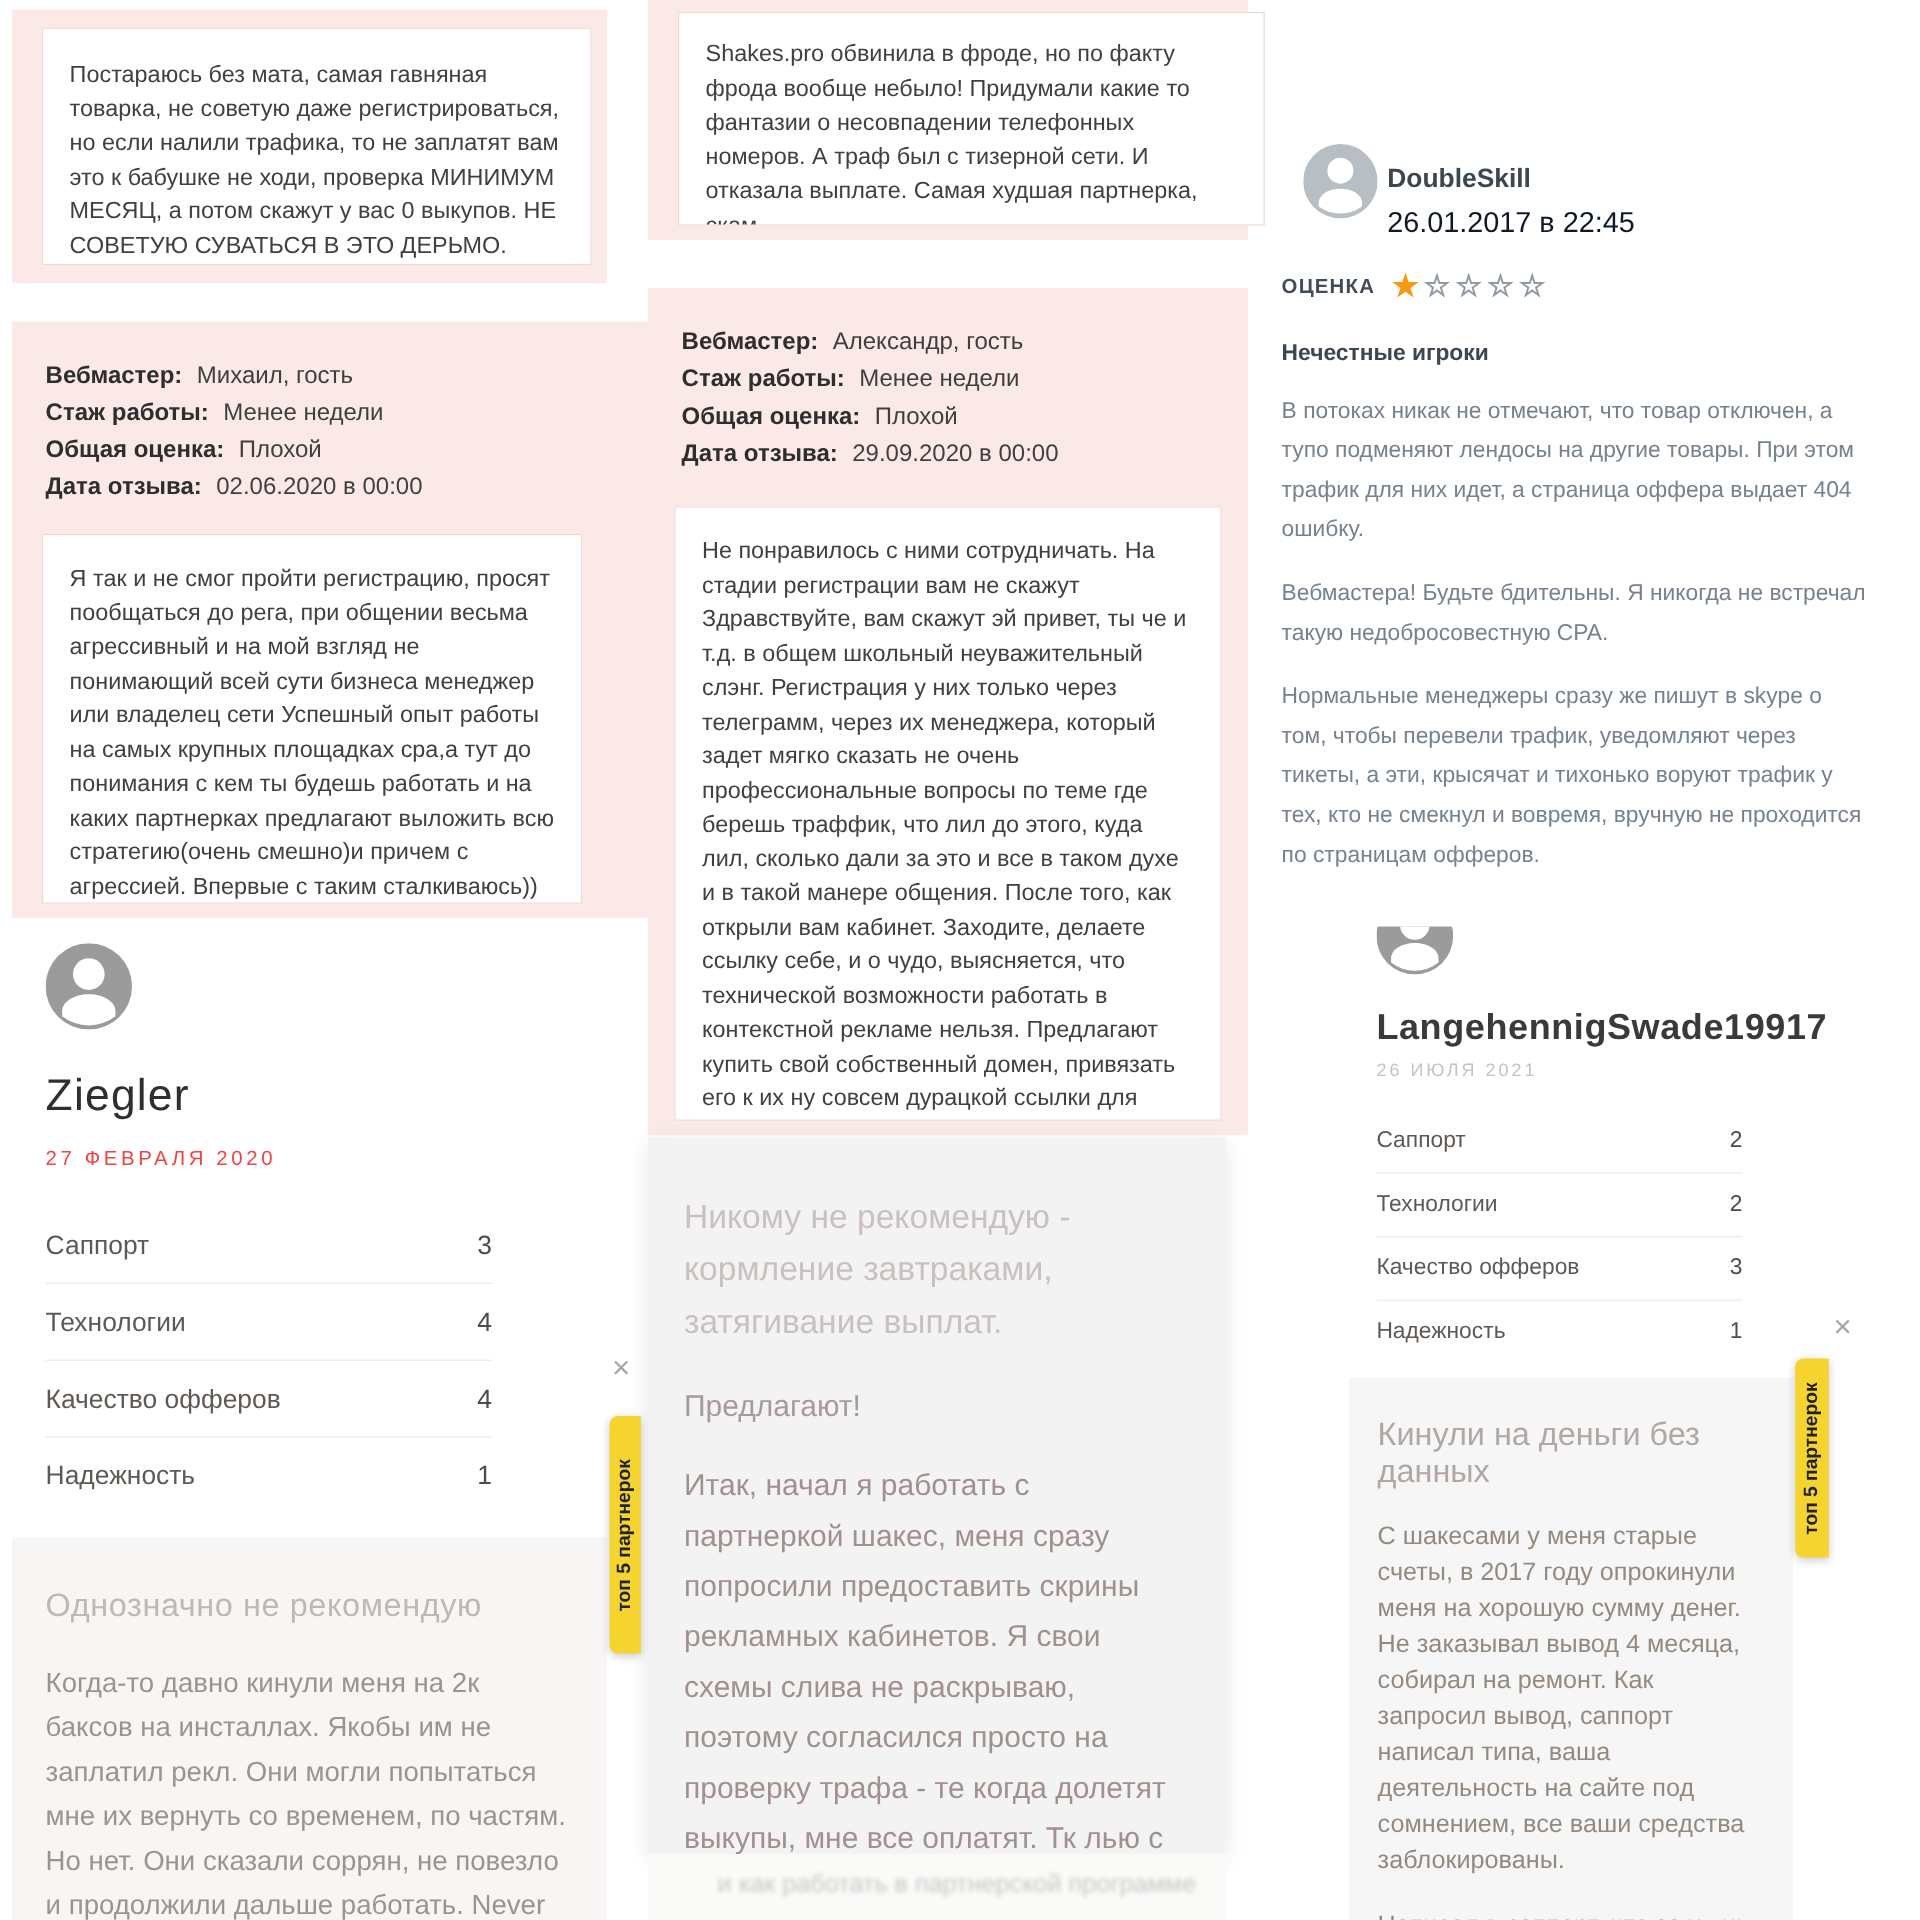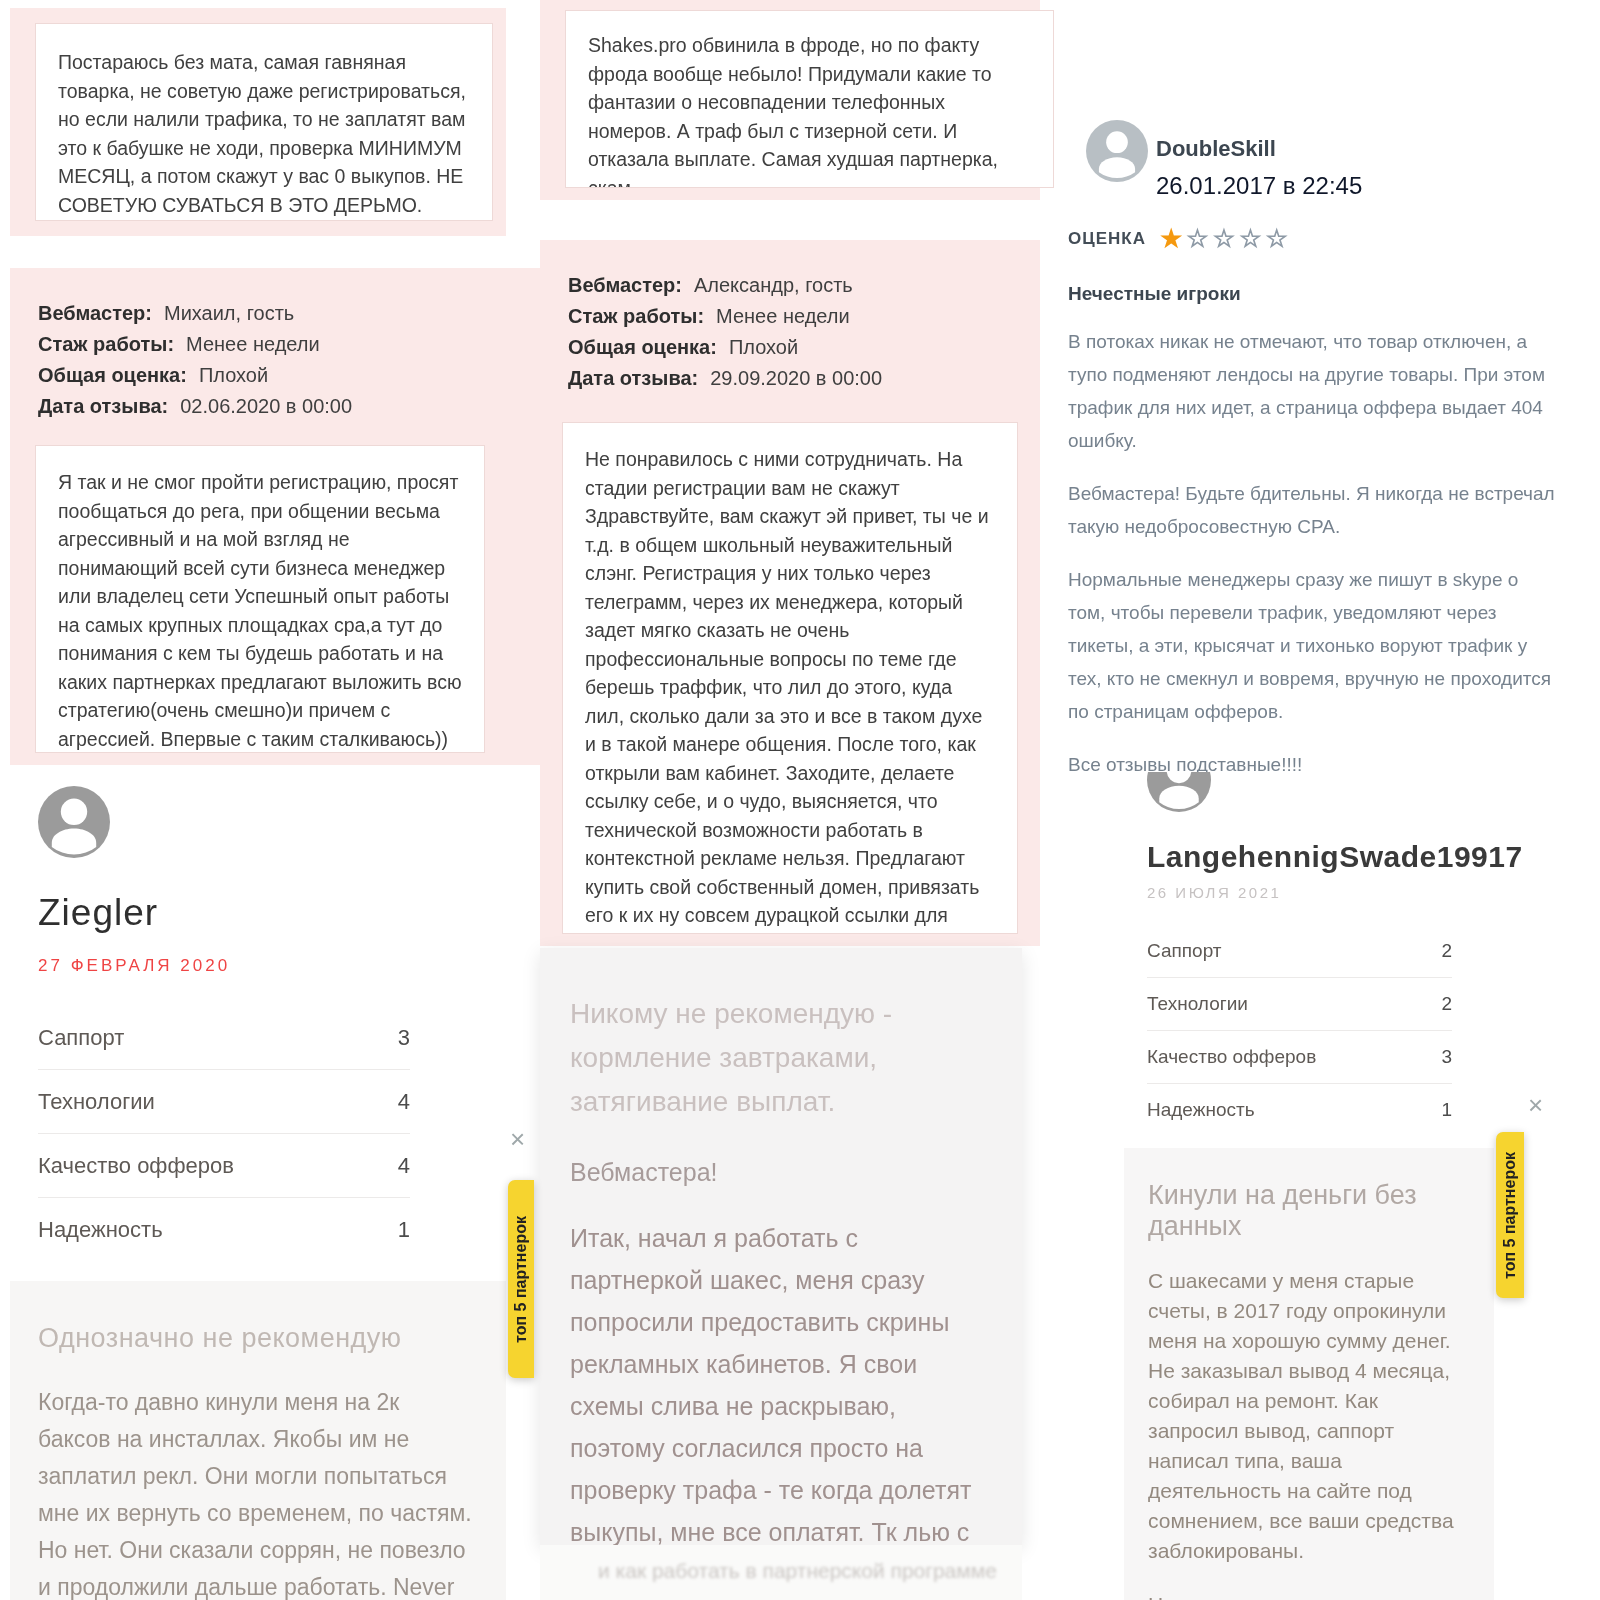--- a/index.html
+++ b/index.html
@@ -181,21 +181,21 @@
         <span class="meta-label">Дата отзыва:</span><span>29.09.2020 в 00:00</span>
       </div>
     </div>
     <div class="inner-quote">
       <p>Не понравилось с ними сотрудничать. На стадии регистрации вам не скажут Здравствуйте, вам скажут эй привет, ты че и т.д. в общем школьный неуважительный слэнг. Регистрация у них только через телеграмм, через их менеджера, который задет мягко сказать не очень профессиональные вопросы по теме где берешь траффик, что лил до этого, куда лил, сколько дали за это и все в таком духе и в такой манере общения. После того, как открыли вам кабинет. Заходите, делаете ссылку себе, и о чудо, выясняется, что технической возможности работать в контекстной рекламе нельзя. Предлагают купить свой собственный домен, привязать его к их ну совсем дурацкой ссылки для отслеживание, после чего вас ваш гугл эдводс акк банят. В общем, не советую, обходите стороной их.</p>
     </div>
   </section>
 
   <section id="mc-faded">
     <h3 class="faded-title">Никому не рекомендую - кормление завтраками, затягивание выплат.</h3>
-    <p class="faded-greeting">Вебмастера!</p>
+    <p class="faded-greeting">Предлагают!</p>
     <p class="faded-body">Итак, начал я работать с партнеркой шакес, меня сразу попросили предоставить скрины рекламных кабинетов. Я свои схемы слива не раскрываю, поэтому согласился просто на проверку трафа - те когда долетят выкупы, мне все оплатят. Тк лью с Адвордза, то в трафе я уверен.</p>
 
   </section>
   <div id="mc-strip">
     <div class="cutoff-line">и как работать в партнерской программе</div>
   </div>
 
   <section id="ds">
     <div class="ds-head">
       <svg class="avatar-ds" viewBox="0 0 24 24">
@@ -212,21 +212,20 @@
       <span>ОЦЕНКА</span>
       <span class="stars">
         <span class="star-filled">★</span><span class="star-empty">☆</span><span class="star-empty">☆</span><span class="star-empty">☆</span><span class="star-empty">☆</span>
       </span>
     </div>
     <div class="ds-title">Нечестные игроки</div>
     <div class="ds-body">
       <p>В потоках никак не отмечают, что товар отключен, а тупо подменяют лендосы на другие товары. При этом трафик для них идет, а страница оффера выдает 404 ошибку.</p>
       <p>Вебмастера! Будьте бдительны. Я никогда не встречал такую недобросовестную CPA.</p>
       <p>Нормальные менеджеры сразу же пишут в skype о том, чтобы перевели трафик, уведомляют через тикеты, а эти, крысячат и тихонько воруют трафик у тех, кто не смекнул и вовремя, вручную не проходится по страницам офферов.</p>
-      <p>Все отзывы подставные!!!!</p>
     </div>
   </section>
 
   <section id="lg">
     <div class="avatar-clip">
       <svg width="64" height="64" viewBox="0 0 24 24">
         <circle cx="12" cy="12" r="12" fill="#9b9b9b"></circle>
         <circle cx="12" cy="8.6" r="4.6" fill="#ffffff"></circle>
         <path d="M12 14.2c-4.1 0-7.4 2.1-7.4 4.7v1.4a12 12 0 0 0 14.8 0v-1.4c0-2.6-3.3-4.7-7.4-4.7z" fill="#ffffff"></path>
       </svg>

